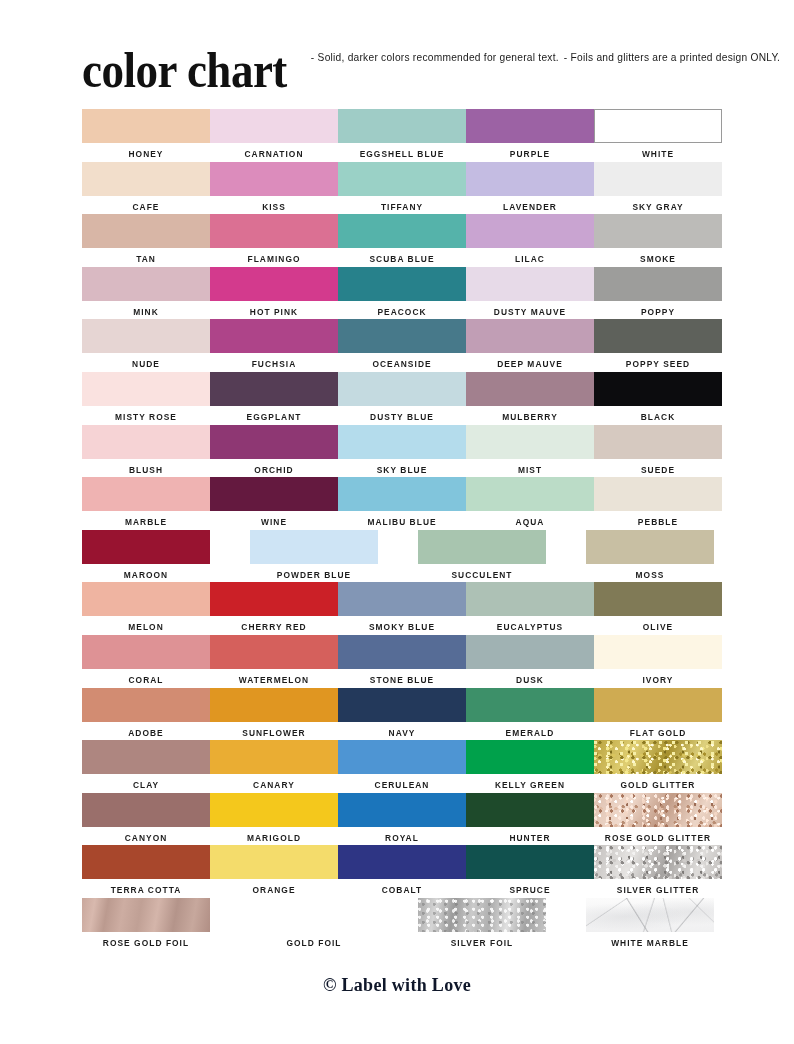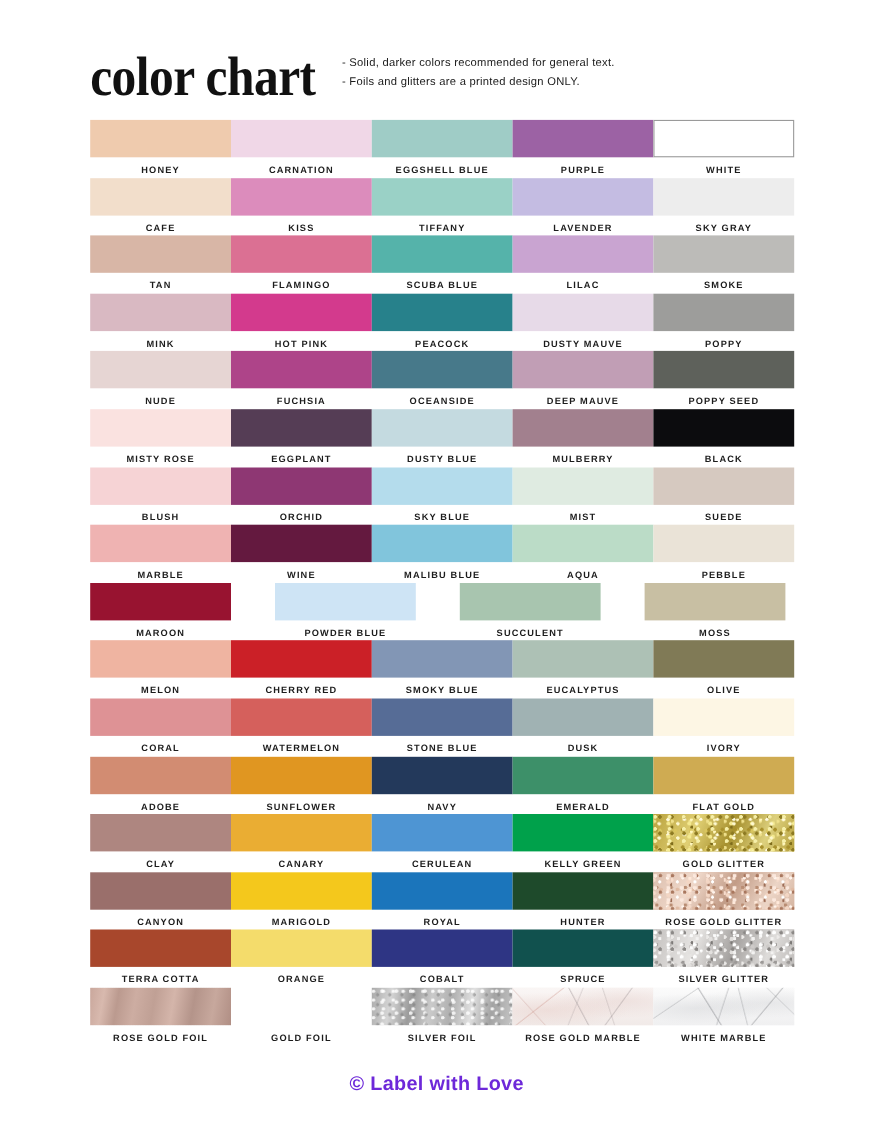--- a/index.html
+++ b/index.html
@@ -44,21 +44,21 @@
     margin: 0;
     padding: 0;
     white-space: nowrap;
     transform: scaleY(1.12);
     transform-origin: left top;
   }
   .notes {
     margin-left: 24px;
     margin-top: 8px;
     display: flex;
-    flex-direction: column;
+    flex-direction: row;
     gap: 5px;
   }
   .note-line {
     font-family: "Liberation Sans", sans-serif;
     font-size: 10.2px;
     line-height: 12px;
     letter-spacing: 0.25px;
     color: #1a1a1a;
     white-space: nowrap;
     font-weight: 500;
@@ -214,25 +214,25 @@
 
   
   .footer {
     position: absolute;
     left: 0;
     top: 975px;
     width: 794px;
     text-align: center;
   }
   .footer-text {
-    font-family: Liberation Sans, sans-serif;
+    font-family: Liberation Serif, serif;
     font-weight: 700;
     font-size: 18px;
     letter-spacing: 0.3px;
-    color: #6d28d9;
+    color: #0f172a;
   }
 </style>
 </head>
 <body>
 
 <div class="page">
 
   <div class="header">
     <h1 class="title">color chart</h1>
     <div class="notes">
@@ -575,24 +575,20 @@
         </div>
         <div class="cell">
           <div class="swatch tex tex-gold-foil"></div>
           <div class="label">GOLD FOIL</div>
         </div>
         <div class="cell">
           <div class="swatch tex tex-silver-foil"></div>
           <div class="label">SILVER FOIL</div>
         </div>
         <div class="cell">
-          <div class="swatch tex tex-rosegold-marble"></div>
-          <div class="label">ROSE GOLD MARBLE</div>
-        </div>
-        <div class="cell">
           <div class="swatch tex tex-white-marble"></div>
           <div class="label">WHITE MARBLE</div>
         </div>
       </div>
     </div>
 
   <div class="footer">
     <span class="footer-text">© Label with Love</span>
   </div>
 

